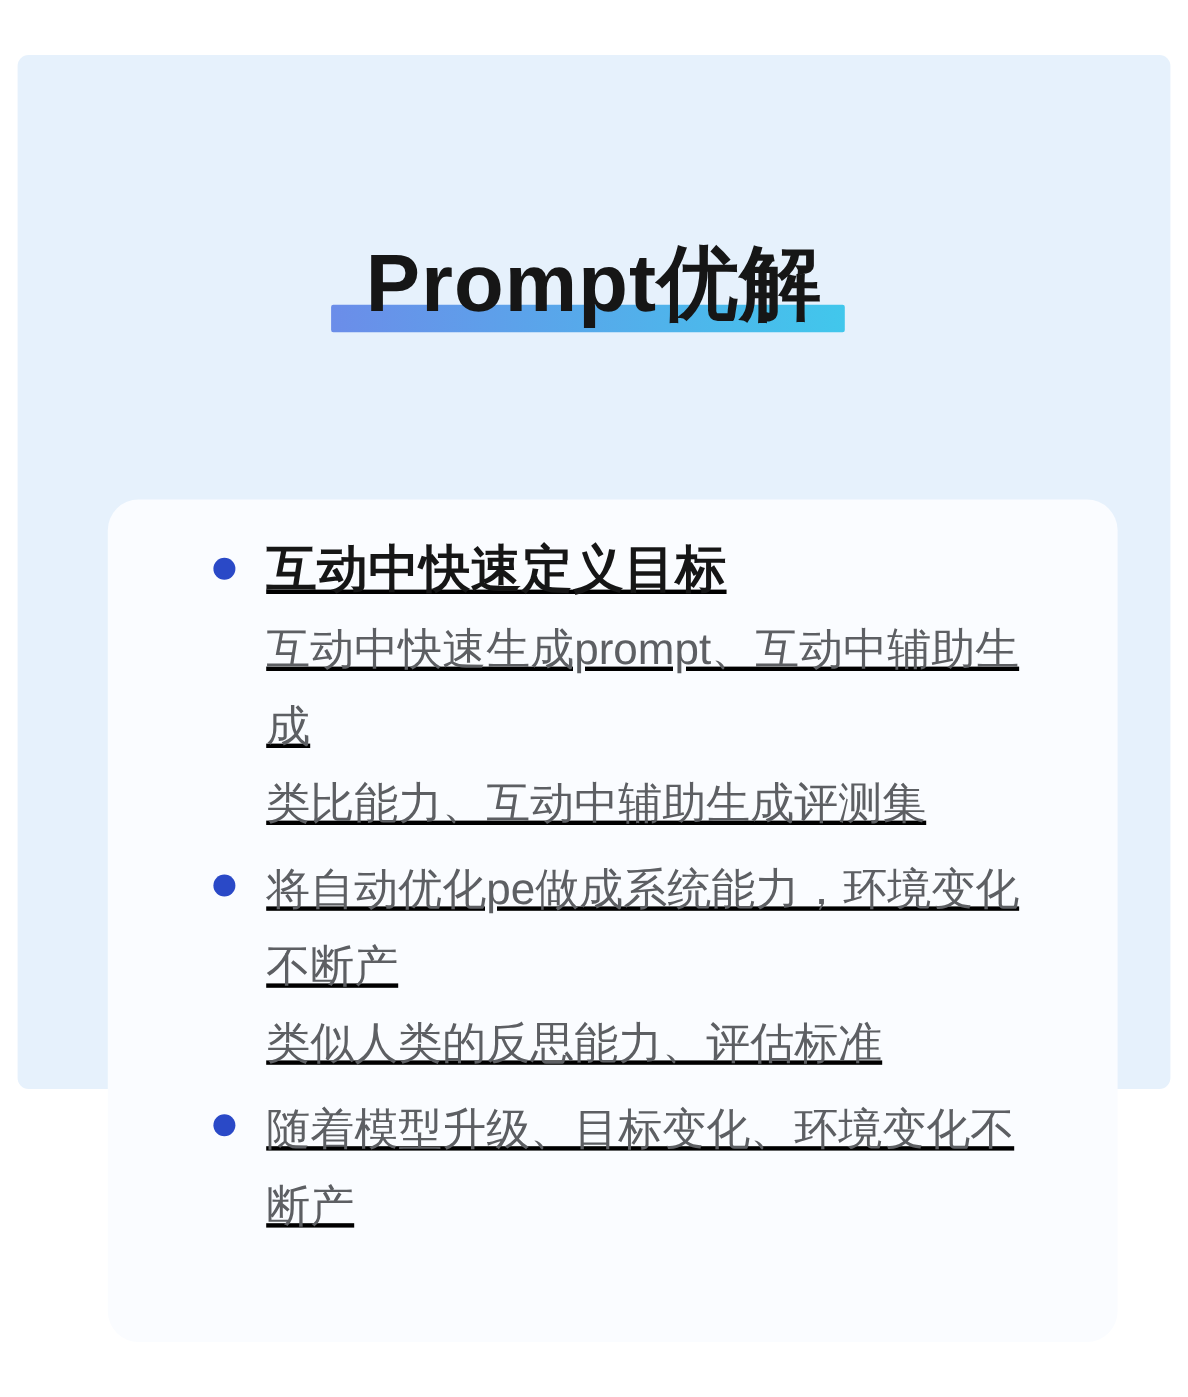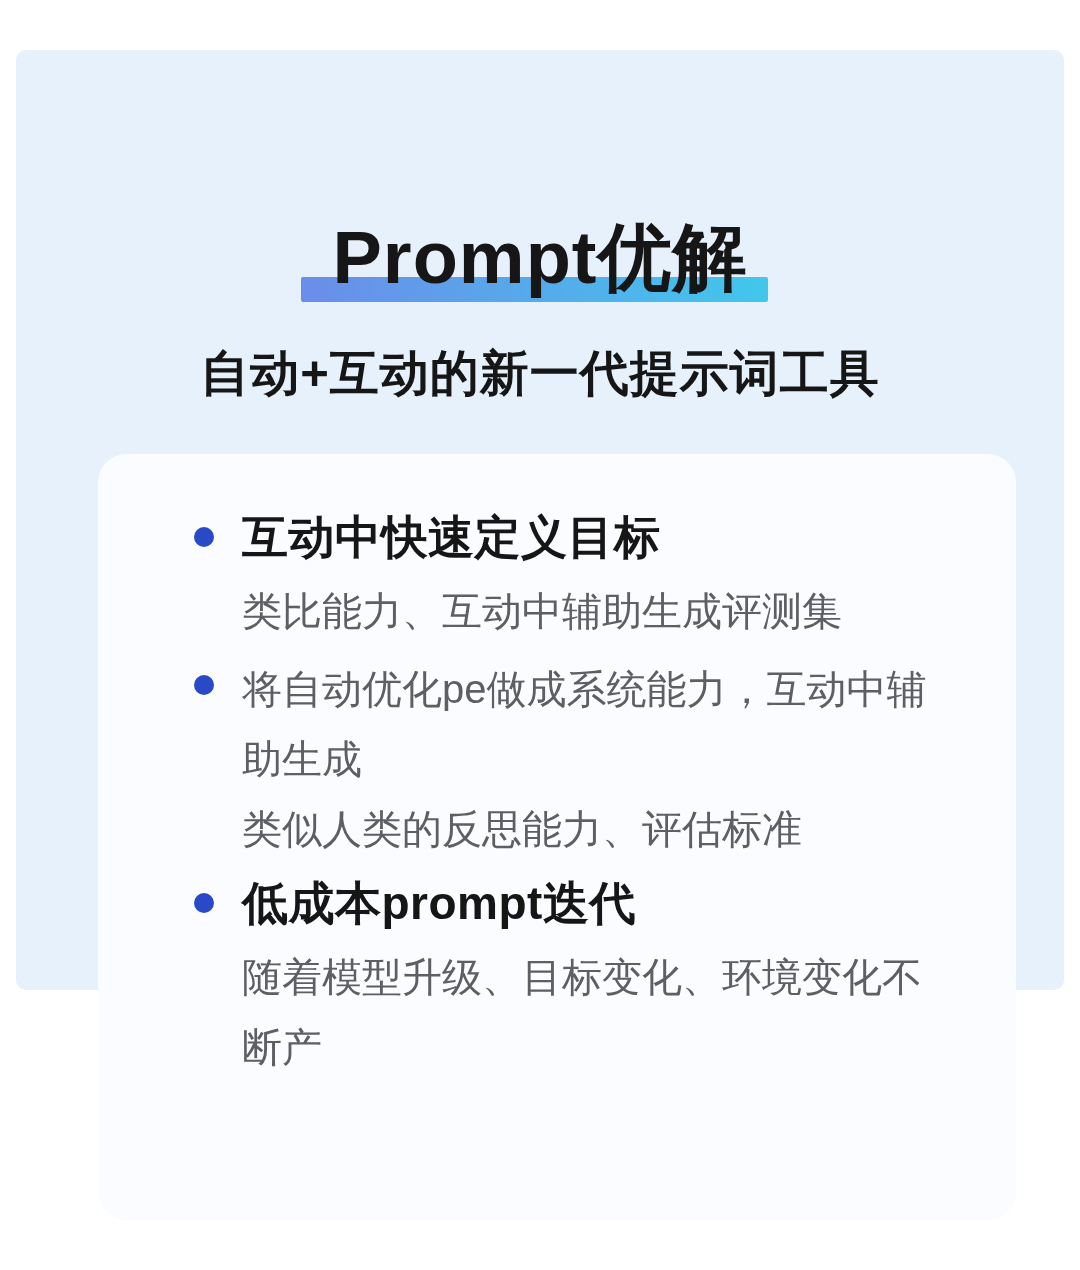--- a/index.html
+++ b/index.html
@@ -72,22 +72,23 @@
   }
   .inner-card {
     position: absolute;
     left: 82px;
     top: 404px;
     width: 918px;
     height: 766px;
     background: var(--inner-card-bg, #FAFCFF);
     border-radius: 28px;
     box-sizing: border-box;
-    padding: 52px 56px 0 144px;
+    padding: 32px 56px 0 144px;
     overflow: hidden;
+    text-decoration: underline;
   }
   .point {
     position: relative;
   }
   .dot {
     position: absolute;
     left: -48px;
     top: 21px;
     width: 20px;
     height: 20px;
@@ -116,43 +117,42 @@
 <div class="canvas">
   <div class="outer-card">
 
     <div class="title-row">
       <div class="title-inner">
         <h1 class="page-title">Prompt优解</h1>
         <span class="title-underline"></span>
       </div>
     </div>
 
-    <h2 class="page-subtitle">自动+互动的新一代提示词工具</h2>
 
     <div class="inner-card">
 
       <div class="point">
         <span class="dot"></span>
         <h3 class="point-title">互动中快速定义目标</h3>
         <div class="point-desc">
+          <div>互动中快速生成prompt、互动中辅助生成</div>
           <div>类比能力、互动中辅助生成评测集</div>
         </div>
       </div>
 
       <div class="point">
         <span class="dot"></span>
         <div class="point-desc">
-          <div>将自动优化pe做成系统能力，互动中辅助生成</div>
+          <div>将自动优化pe做成系统能力，环境变化不断产</div>
           <div>类似人类的反思能力、评估标准</div>
         </div>
       </div>
 
       <div class="point">
         <span class="dot"></span>
-        <h3 class="point-title">低成本prompt迭代</h3>
         <div class="point-desc">
           <div>随着模型升级、目标变化、环境变化不断产</div>
 
         </div>
       </div>
 
     </div>
   </div>
 </div>
 

